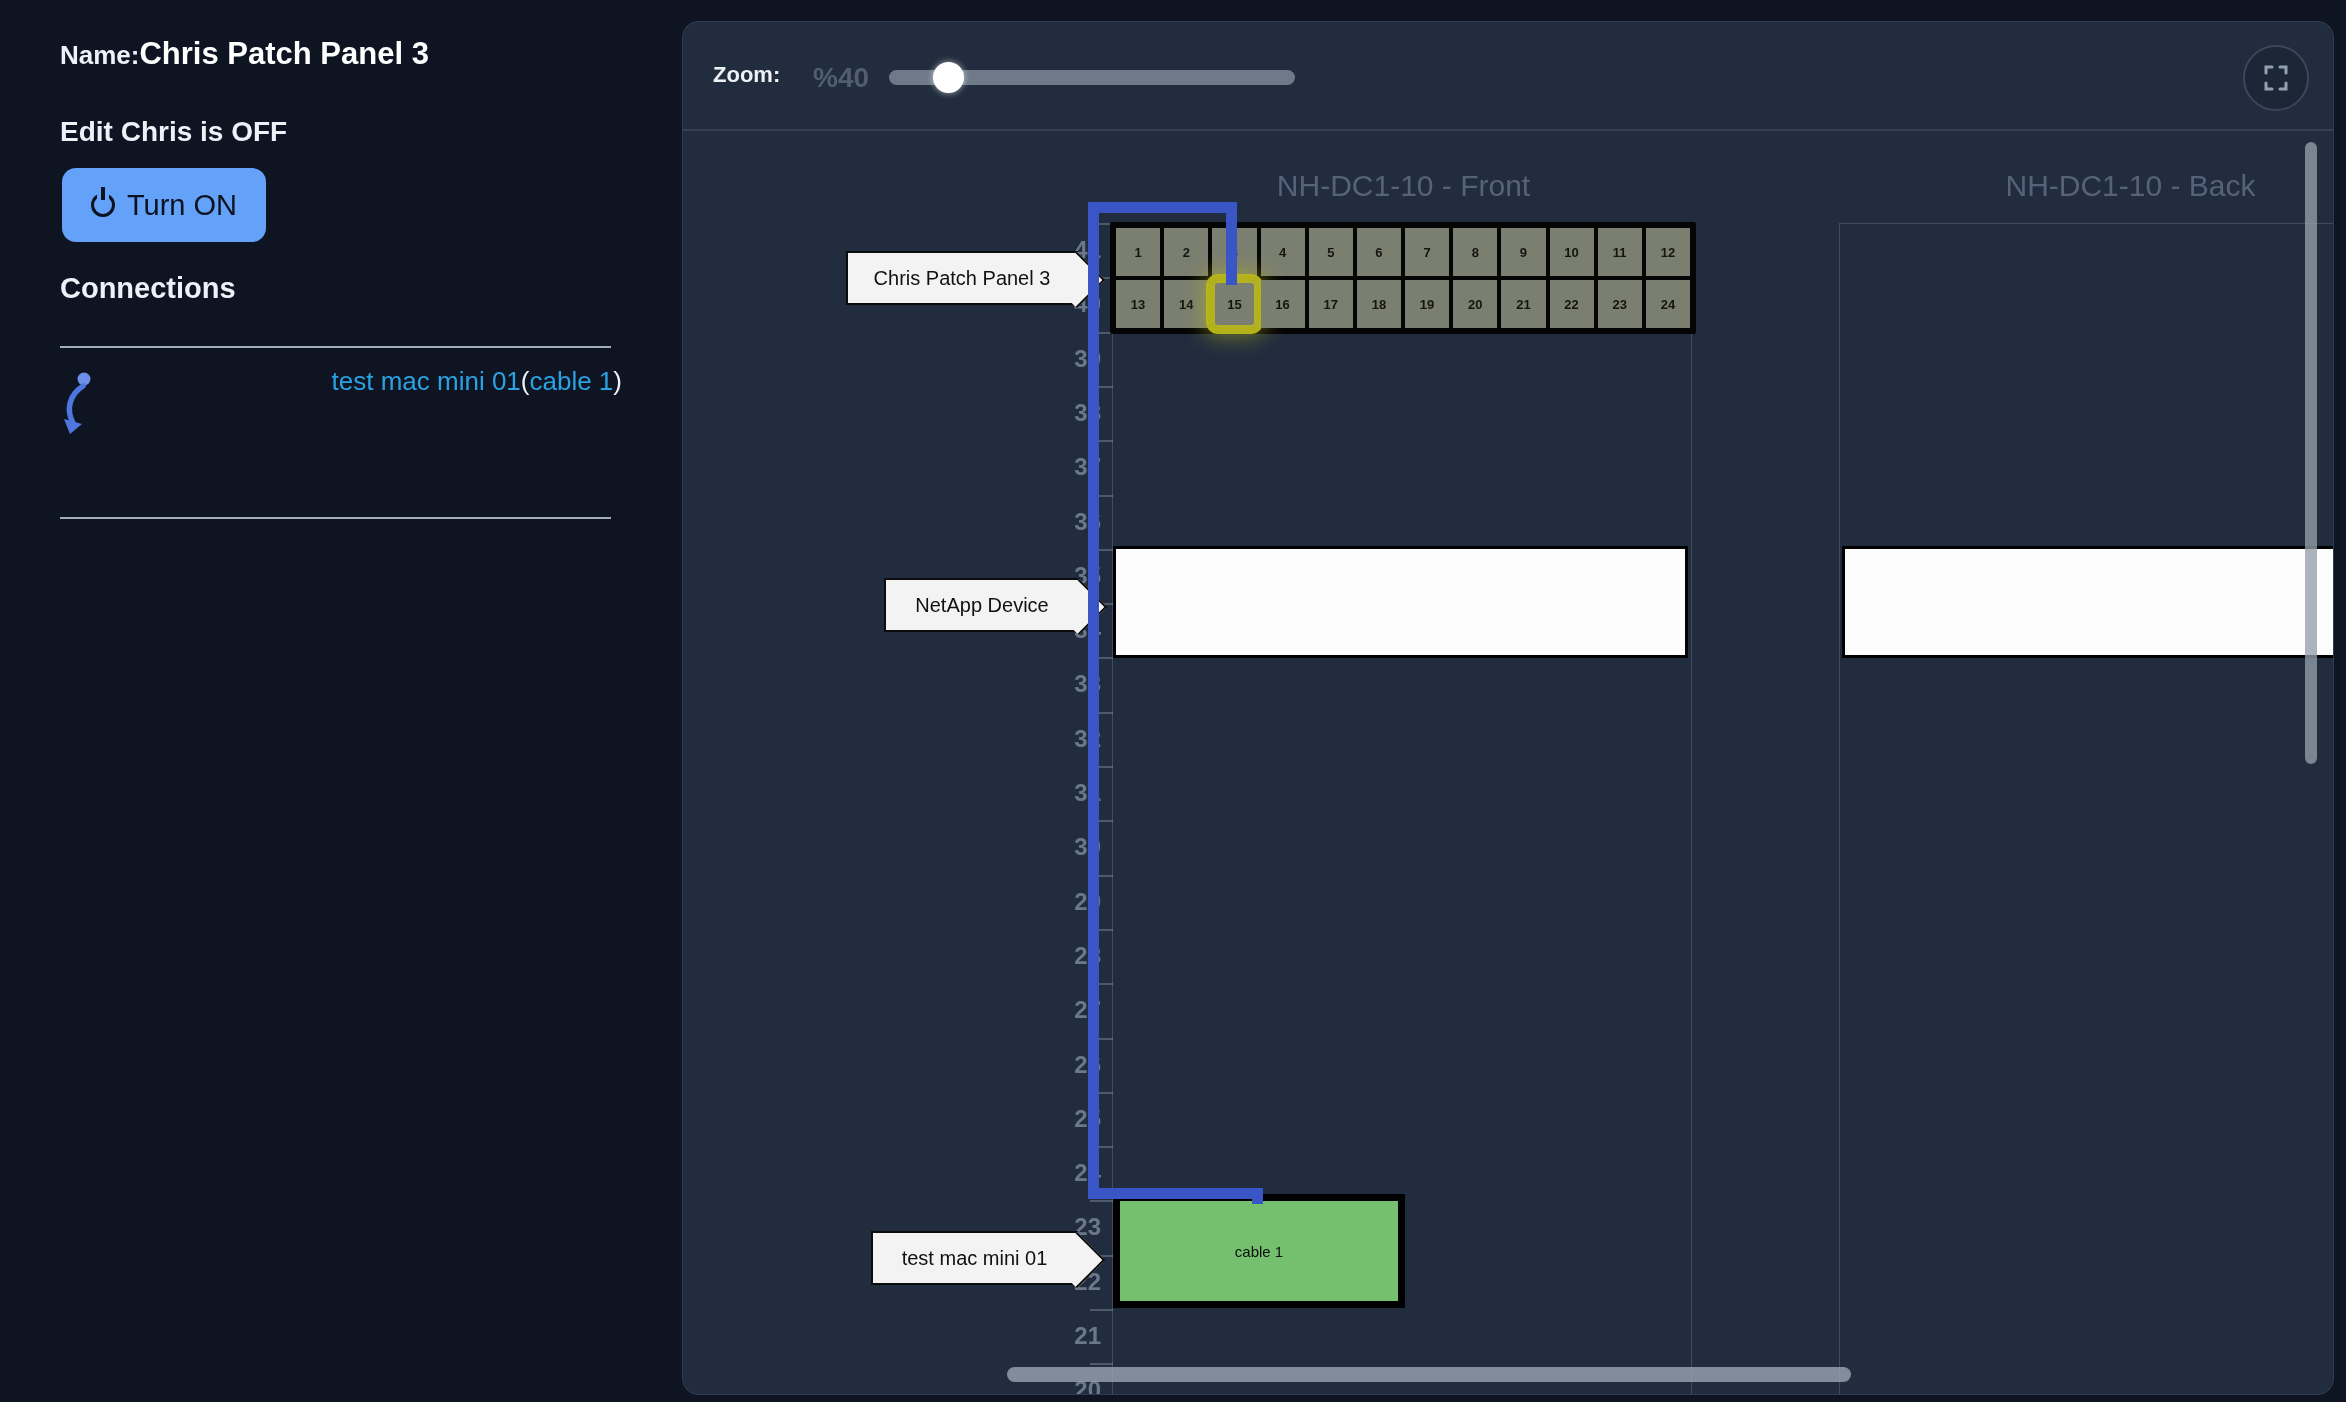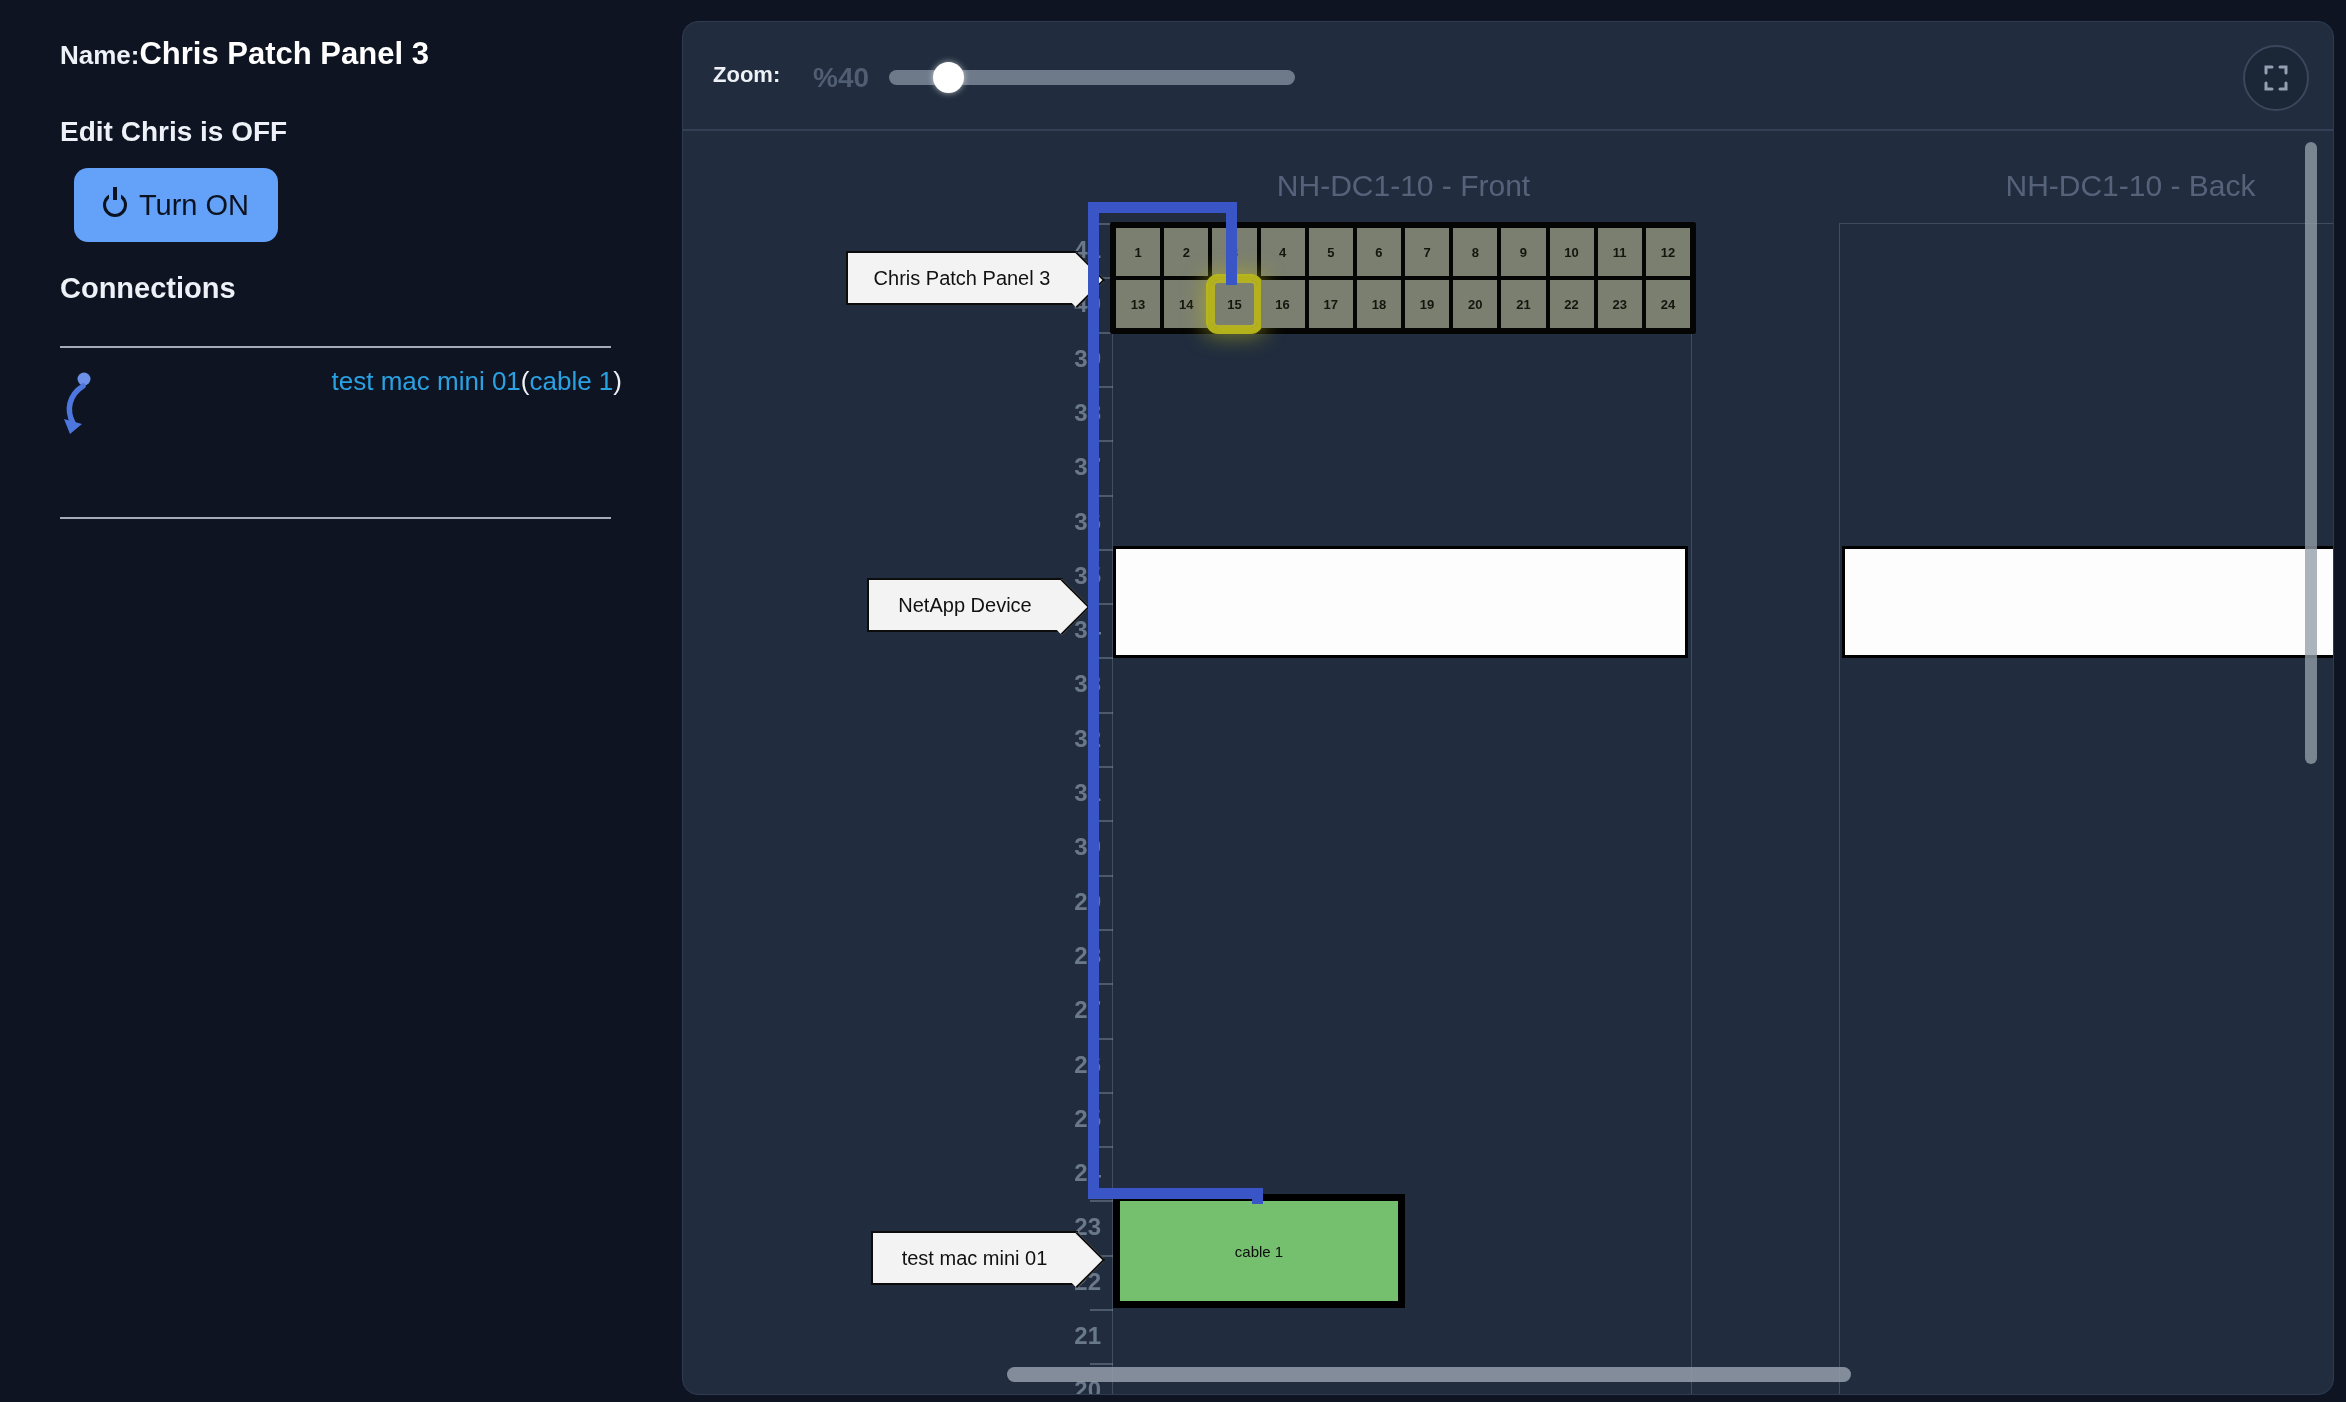--- a/index.html
+++ b/index.html
@@ -9,21 +9,21 @@
     background:#0e1422;font-family:"Liberation Sans", sans-serif;
     -webkit-font-smoothing:antialiased;
   }
   
   .sidebar{position:absolute;left:0;top:0;width:682px;height:100%;}
   .name-row{position:absolute;left:60px;top:36px;display:flex;align-items:baseline;gap:0;white-space:nowrap;}
   .name-label{font-size:26px;font-weight:700;color:#eef2f8;}
   .name-value{font-size:31px;font-weight:700;color:#ffffff;}
   .edit-mode{position:absolute;left:60px;top:116px;font-size:28px;font-weight:700;color:#eef2f8;}
   .turnon-btn{
-    position:absolute;left:74px;top:168px;width:204px;height:74px;border:none;cursor:pointer;
+    position:absolute;left:62px;top:168px;width:204px;height:74px;border:none;cursor:pointer;
     background:var(--accent,#64a1f8);border-radius:14px;display:flex;align-items:center;justify-content:center;gap:12px;
     font-family:inherit;font-size:29px;font-weight:500;color:#0b1220;
   }
   .power-icon{position:relative;width:24px;height:24px;border:3.5px solid #0b1220;border-radius:50%;flex:none;}
   .power-icon::before{
     content:'';position:absolute;left:50%;top:-9px;transform:translateX(-50%);
     width:4px;height:13px;background:#0b1220;box-shadow:0 0 0 4px var(--accent,#64a1f8);
   }
   .connections-title{position:absolute;left:60px;top:272px;font-size:29px;font-weight:700;color:#eef2f8;}
   .sb-divider{position:absolute;left:60px;width:551px;height:2px;background:rgba(225,232,244,.72);}
@@ -77,21 +77,21 @@
   .netapp-back{left:1159px;top:413px;width:588px;height:112px;}
   .macmini{left:430px;top:1061px;width:292px;height:114px;background:var(--green,#74c06f);
            border:7px solid #000;display:flex;align-items:center;justify-content:center;
            font-size:15px;font-weight:500;color:#0d0d0d;}
   
   .tag{position:absolute;height:54px;z-index:4;background:#f3f3f3;border:2px solid #0c0c0c;
        display:flex;align-items:center;justify-content:center;font-size:20px;color:#111;white-space:nowrap;}
   .tag::after{content:'';position:absolute;right:-21px;top:7px;width:38px;height:38px;background:#f3f3f3;
               border-top:2px solid #0c0c0c;border-right:2px solid #0c0c0c;transform:rotate(45deg);}
   .tag-chris{left:163px;top:118px;width:232px;}
-  .tag-netapp{left:184px;top:445px;width:196px;}
+  .tag-netapp{left:201px;top:445px;width:196px;}
   .tag-macmini{left:188px;top:1098px;width:207px;}
   
   .cable{position:absolute;background:var(--cable,#3a55c6);z-index:5;}
   .cable-top-h{left:405px;top:69px;width:149px;height:11px;}
   .cable-rail-v{left:405px;top:69px;width:11px;height:997px;}
   .cable-port-drop{left:543px;top:69px;width:11px;height:83px;}
   .cable-bottom-h{left:405px;top:1055px;width:175px;height:11px;}
   .cable-green-drop{left:569px;top:1055px;width:11px;height:16px;}
   
   .h-scroll-thumb{position:absolute;left:324px;top:1234px;width:844px;height:15px;border-radius:8px;

